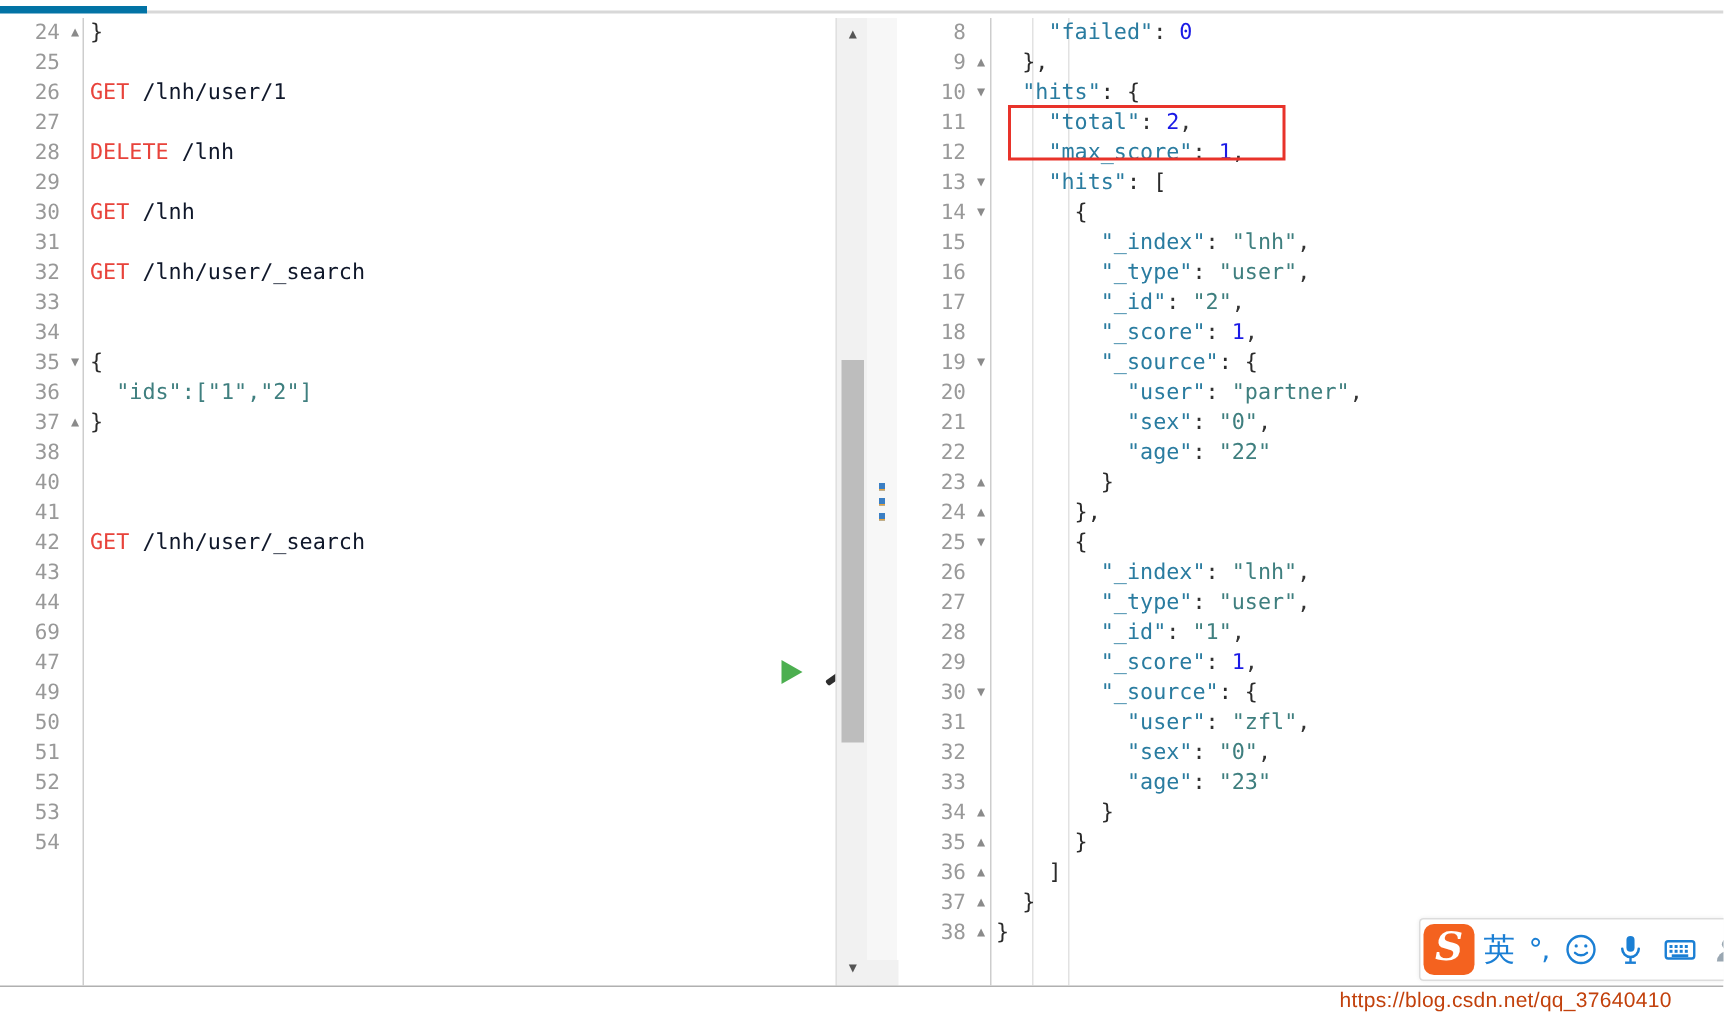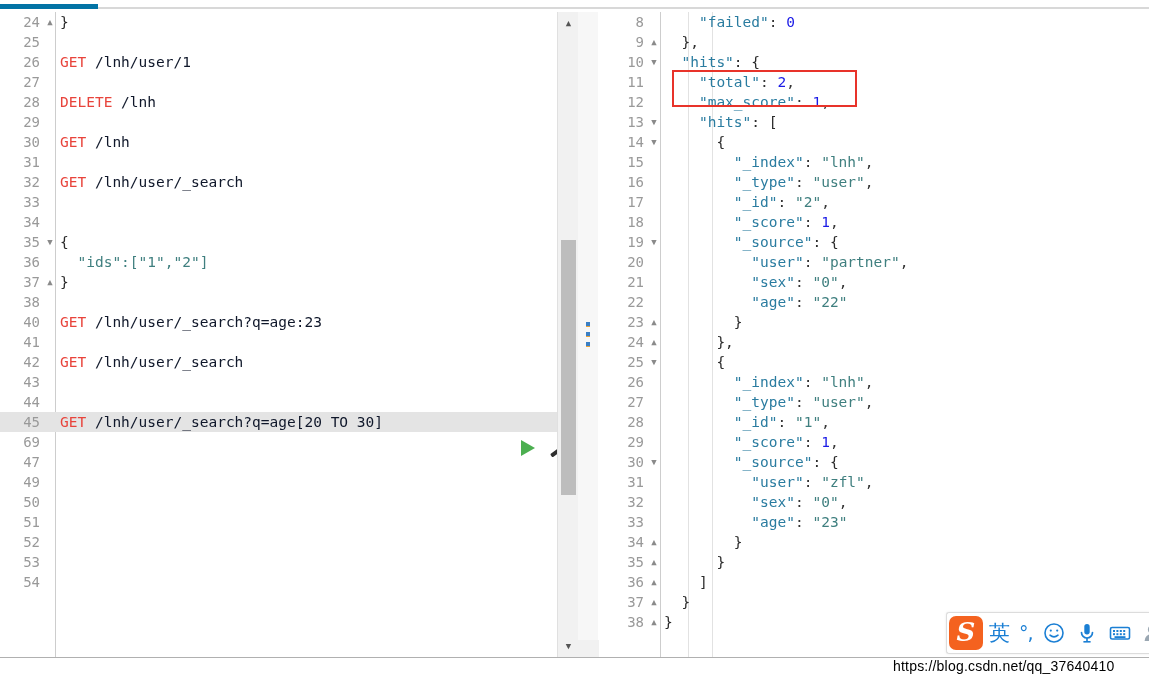--- a/index.html
+++ b/index.html
@@ -215,21 +215,21 @@
     width: 21px; height: 17px;
     background: #f1f1f1;
   }
 
   
   #watermark {
     position: absolute;
     left: 893px; top: 658px;
     font-family: "Liberation Sans", sans-serif;
     font-size: 14px;
-    color: #000000;
+    color: #c2410c;
     letter-spacing: 0.2px;
     white-space: nowrap;
   }
 
   
   #ime-toolbar {
     position: absolute;
     left: 946px; top: 612px;
     width: 203px; height: 40px;
     background: #ffffff;
@@ -297,26 +297,25 @@
         <div class="code-line"><div class="ln">29</div><div class="txt"></div></div>
         <div class="code-line"><div class="ln">30</div><div class="txt"><span class="k-method">GET</span><span class="k-path"> /lnh</span></div></div>
         <div class="code-line"><div class="ln">31</div><div class="txt"></div></div>
         <div class="code-line"><div class="ln">32</div><div class="txt"><span class="k-method">GET</span><span class="k-path"> /lnh/user/_search</span></div></div>
         <div class="code-line"><div class="ln">33</div><div class="txt"></div></div>
         <div class="code-line"><div class="ln">34</div></div>
         <div class="code-line"><div class="ln">35</div><div class="fold">▼</div><div class="txt"><span class="k-brace">{</span></div></div>
         <div class="code-line"><div class="ln">36</div><div class="txt"><span class="k-string">  "ids":["1","2"]</span></div></div>
         <div class="code-line"><div class="ln">37</div><div class="fold">▲</div><div class="txt"><span class="k-brace">}</span></div></div>
         <div class="code-line"><div class="ln">38</div><div class="txt"></div></div>
-        <div class="code-line"><div class="ln">40</div><div class="txt"><span class="k-method">GET</span><span class="k-path"> /lnh/user/_search?q=age:23</span></div></div>
+        <div class="code-line"><div class="ln">40</div></div>
         <div class="code-line"><div class="ln">41</div><div class="txt"></div></div>
         <div class="code-line"><div class="ln">42</div><div class="txt"><span class="k-method">GET</span><span class="k-path"> /lnh/user/_search</span></div></div>
         <div class="code-line"><div class="ln">43</div><div class="txt"></div></div>
         <div class="code-line"><div class="ln">44</div><div class="txt"></div></div>
-        <div class="code-line highlight"><div class="ln">45</div><div class="txt"><span class="k-method">GET</span><span class="k-path"> /lnh/user/_search?q=age[20 TO 30]</span></div></div>
         <div class="code-line"><div class="ln">69</div><div class="txt"></div></div>
         <div class="code-line"><div class="ln">47</div><div class="txt"></div></div>
         <div class="code-line"><div class="ln">49</div><div class="txt"></div></div>
         <div class="code-line"><div class="ln">50</div><div class="txt"></div></div>
         <div class="code-line"><div class="ln">51</div><div class="txt"></div></div>
         <div class="code-line"><div class="ln">52</div><div class="txt"></div></div>
         <div class="code-line"><div class="ln">53</div><div class="txt"></div></div>
         <div class="code-line"><div class="ln">54</div><div class="txt"></div></div>
       </div>
   </div>

